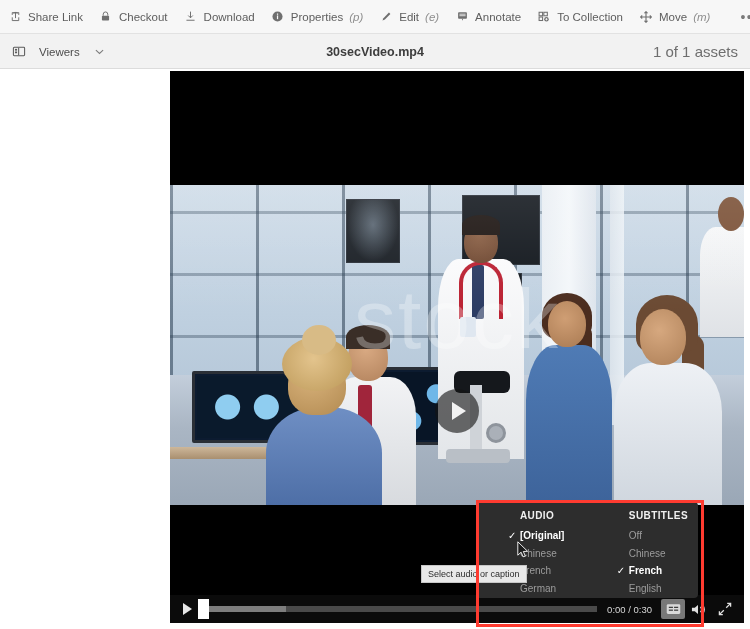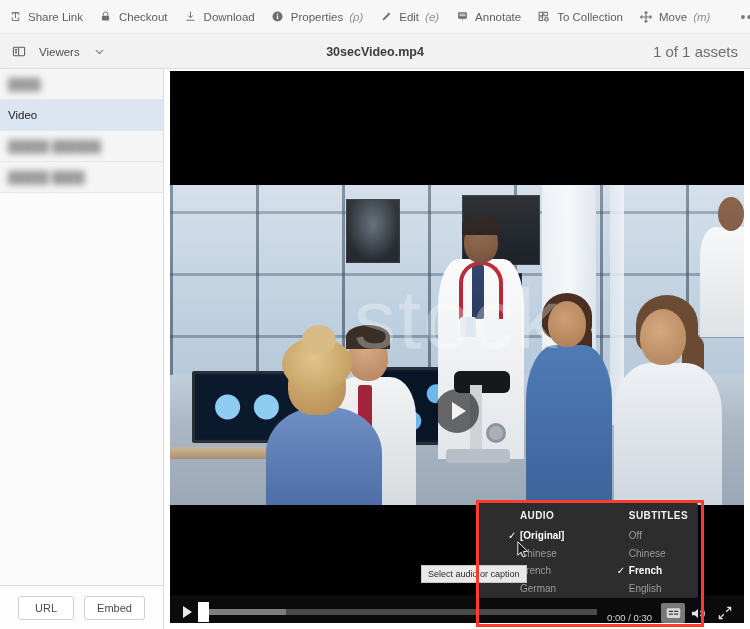--- a/index.html
+++ b/index.html
@@ -240,21 +240,21 @@
     width: 0; height: 0; margin-left: 4px;
     border-left: 14px solid #f2f2f2;
     border-top: 9px solid transparent;
     border-bottom: 9px solid transparent;
   }
 
   
   .controls {
     position: absolute; left: 0; bottom: 0; width: 574px; height: 28px;
     background: #0b0b0b;
-    display: flex; align-items: flex-end;
+    display: flex; align-items: center;
     padding: 0 6px;
   }
   .ctl-play {
     width: 22px; height: 22px; display:flex; align-items:center; justify-content:center;
     cursor: pointer;
   }
   .ctl-play .tri2 {
     width:0;height:0;border-left:9px solid #e8e8e8;border-top:6px solid transparent;border-bottom:6px solid transparent;
   }
   .scrub-wrap { position: relative; flex: 1; height: 22px; display:flex; align-items:center; }
@@ -440,41 +440,20 @@
       <span class="caret">
         <svg width="9" height="6" viewBox="0 0 10 6" fill="none" stroke="#7d7d7d" stroke-width="1.2">
             <path d="M1 1l4 3.6L9 1"></path>
           </svg>
       </span>
     </div>
     <div class="doc-title">30secVideo.mp4</div>
     <div class="asset-count">1 of 1 assets</div>
   </div>
 
-  <div class="sidebar">
-    <div class="side-rest"></div>
-
-    <div class="side-item blur">
-      <span class="blurtxt">████</span>
-    </div>
-    <div class="side-item sel">
-      <span>Video</span>
-    </div>
-    <div class="side-item blur">
-      <span class="blurtxt">█████ ██████</span>
-    </div>
-    <div class="side-item blur">
-      <span class="blurtxt">█████ ████</span>
-    </div>
-
-    <div class="side-bottom">
-      <button class="sb-btn">URL</button>
-      <button class="sb-btn">Embed</button>
-    </div>
-  </div>
 
   <div class="player">
 
     <div class="video-stage">
       <div class="frame">
         <div class="f-win"></div>
         <div class="f-room"></div>
         <div class="f-pillar"></div>
         <div class="f-pillar2"></div>
 

